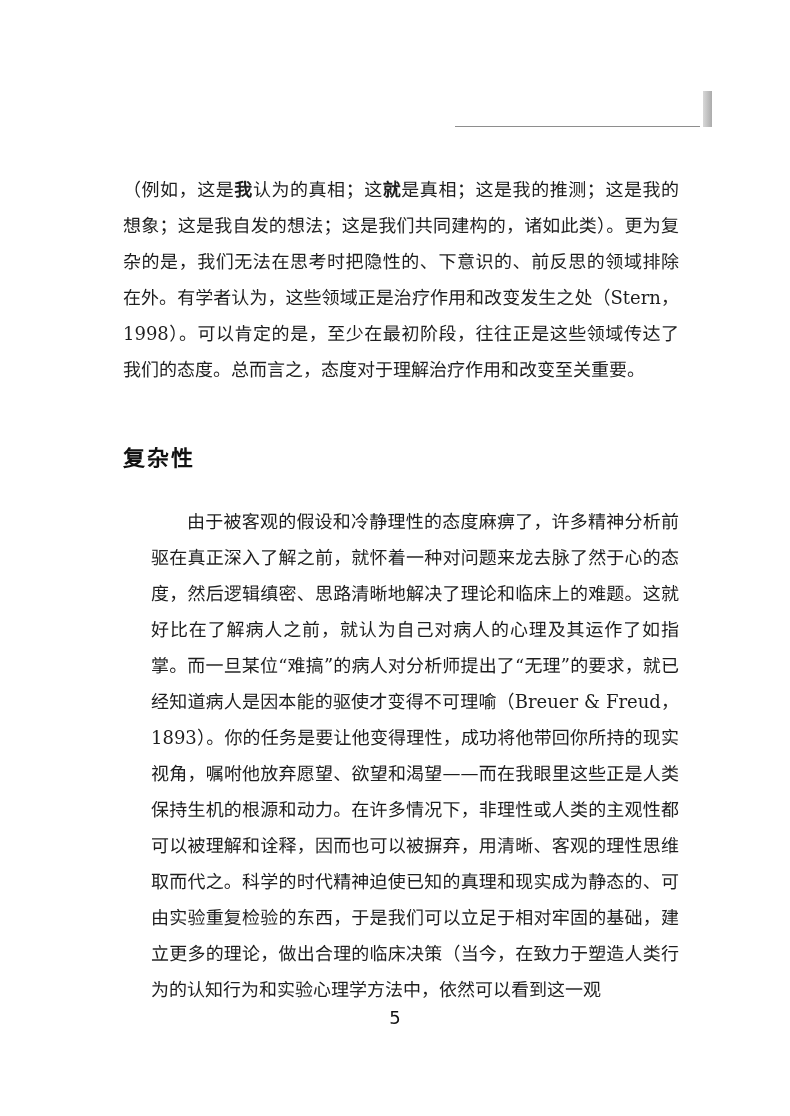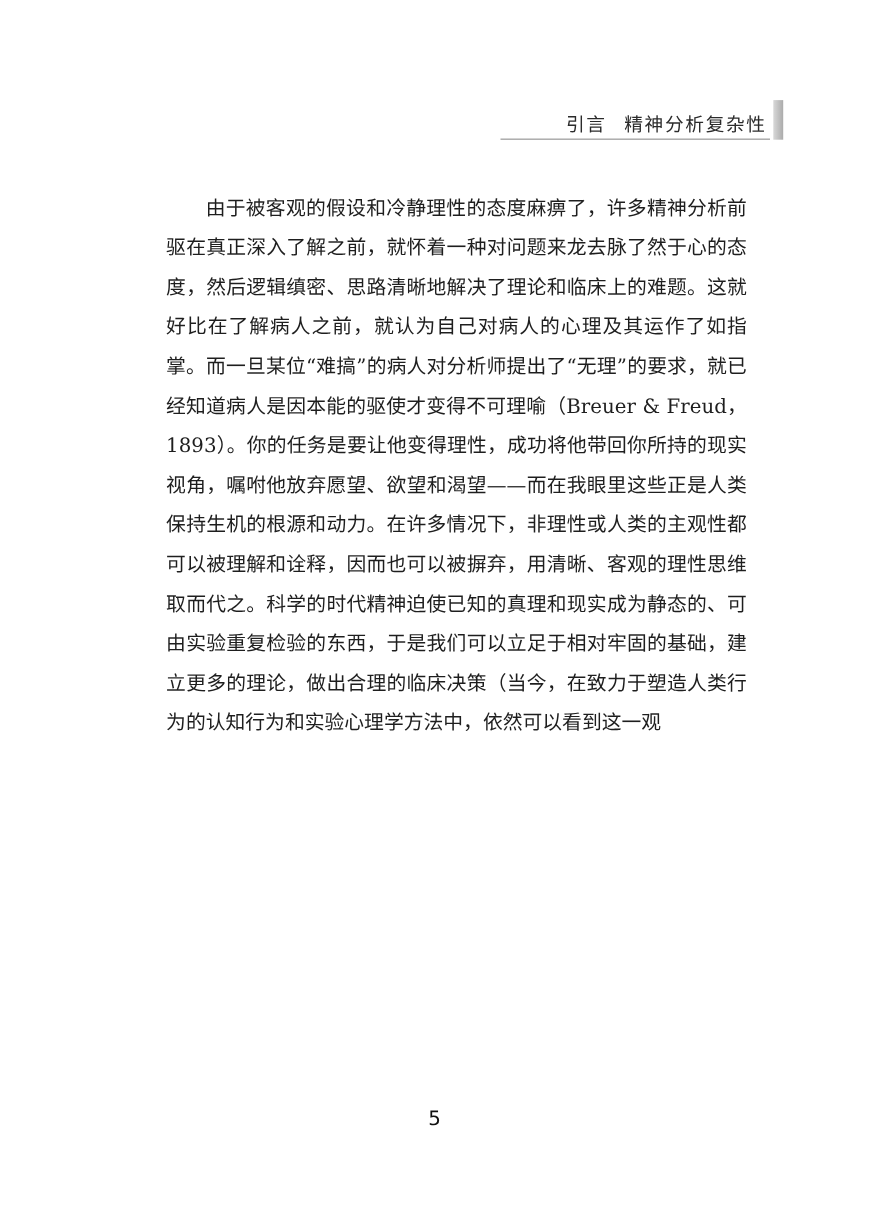--- a/index.html
+++ b/index.html
@@ -83,29 +83,28 @@
     font-size: 18px;
     color: #111;
     font-family: "DejaVu Sans", "Liberation Sans", sans-serif;
   }
 </style>
 </head>
 <body>
 
 <div class="page">
 
-  <div class="running-head">
-    <span class="chapter">引言</span><span>精神分析复杂性</span>
-  </div>
   <div class="header-rule"></div>
   <div class="header-bar"></div>
 
   <div class="body-text">
 
+    <p class="para"><span>（例如，这是</span><b>我</b><span>认为的真相；这</span><b>就</b><span>是真相；这是我的推测；这是我的想象；这是我自发的想法；这是我们共同建构的，诸如此类）。更为复杂的是，我们无法在思考时把隐性的、下意识的、前反思的领域排除在外。有学者认为，这些领域正是治疗作用和改变发生之处（Stern，1998）。可以肯定的是，至少在最初阶段，往往正是这些领域传达了我们的态度。总而言之，态度对于理解治疗作用和改变至关重要。</span></p>
 
+    <h2 class="section-heading">复杂性</h2>
 
     <p class="para indent">由于被客观的假设和冷静理性的态度麻痹了，许多精神分析前驱在真正深入了解之前，就怀着一种对问题来龙去脉了然于心的态度，然后逻辑缜密、思路清晰地解决了理论和临床上的难题。这就好比在了解病人之前，就认为自己对病人的心理及其运作了如指掌。而一旦某位“难搞”的病人对分析师提出了“无理”的要求，就已经知道病人是因本能的驱使才变得不可理喻（Breuer &amp; Freud，1893）。你的任务是要让他变得理性，成功将他带回你所持的现实视角，嘱咐他放弃愿望、欲望和渴望——而在我眼里这些正是人类保持生机的根源和动力。在许多情况下，非理性或人类的主观性都可以被理解和诠释，因而也可以被摒弃，用清晰、客观的理性思维取而代之。科学的时代精神迫使已知的真理和现实成为静态的、可由实验重复检验的东西，于是我们可以立足于相对牢固的基础，建立更多的理论，做出合理的临床决策（当今，在致力于塑造人类行为的认知行为和实验心理学方法中，依然可以看到这一观</p>
 
   </div>
 
   <div class="page-number">5</div>
 
 </div>
 
 </body></html>

